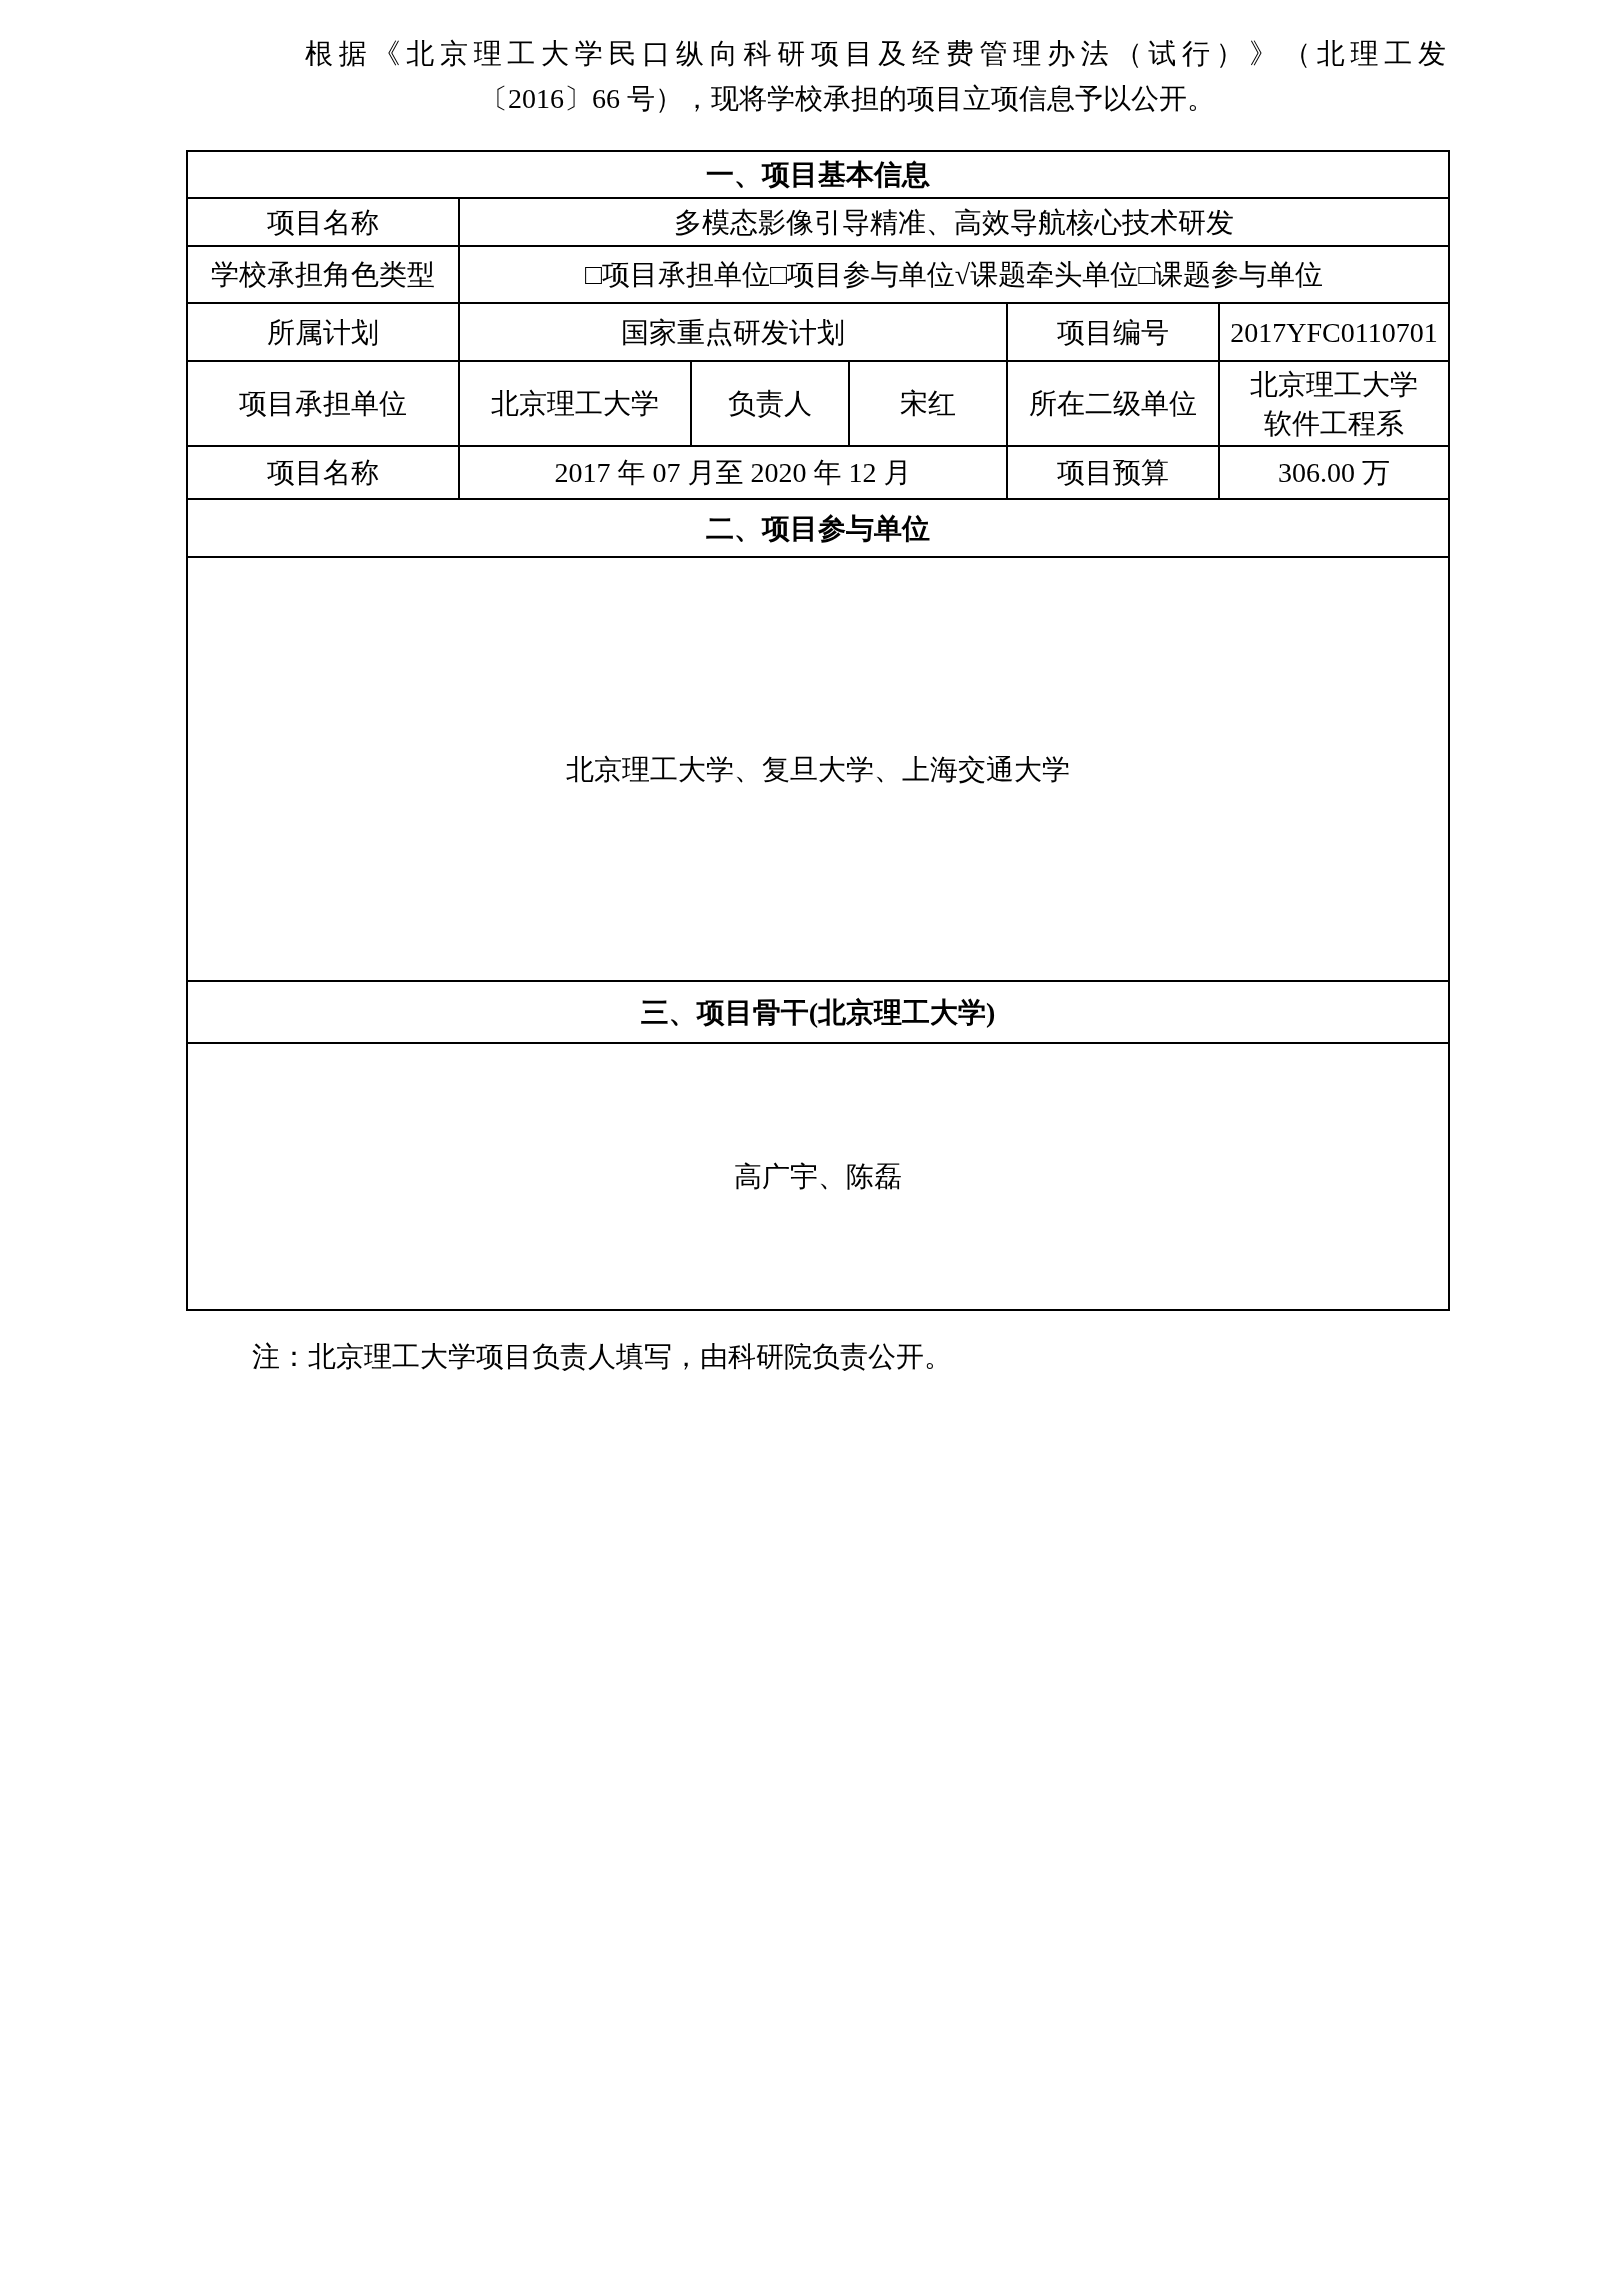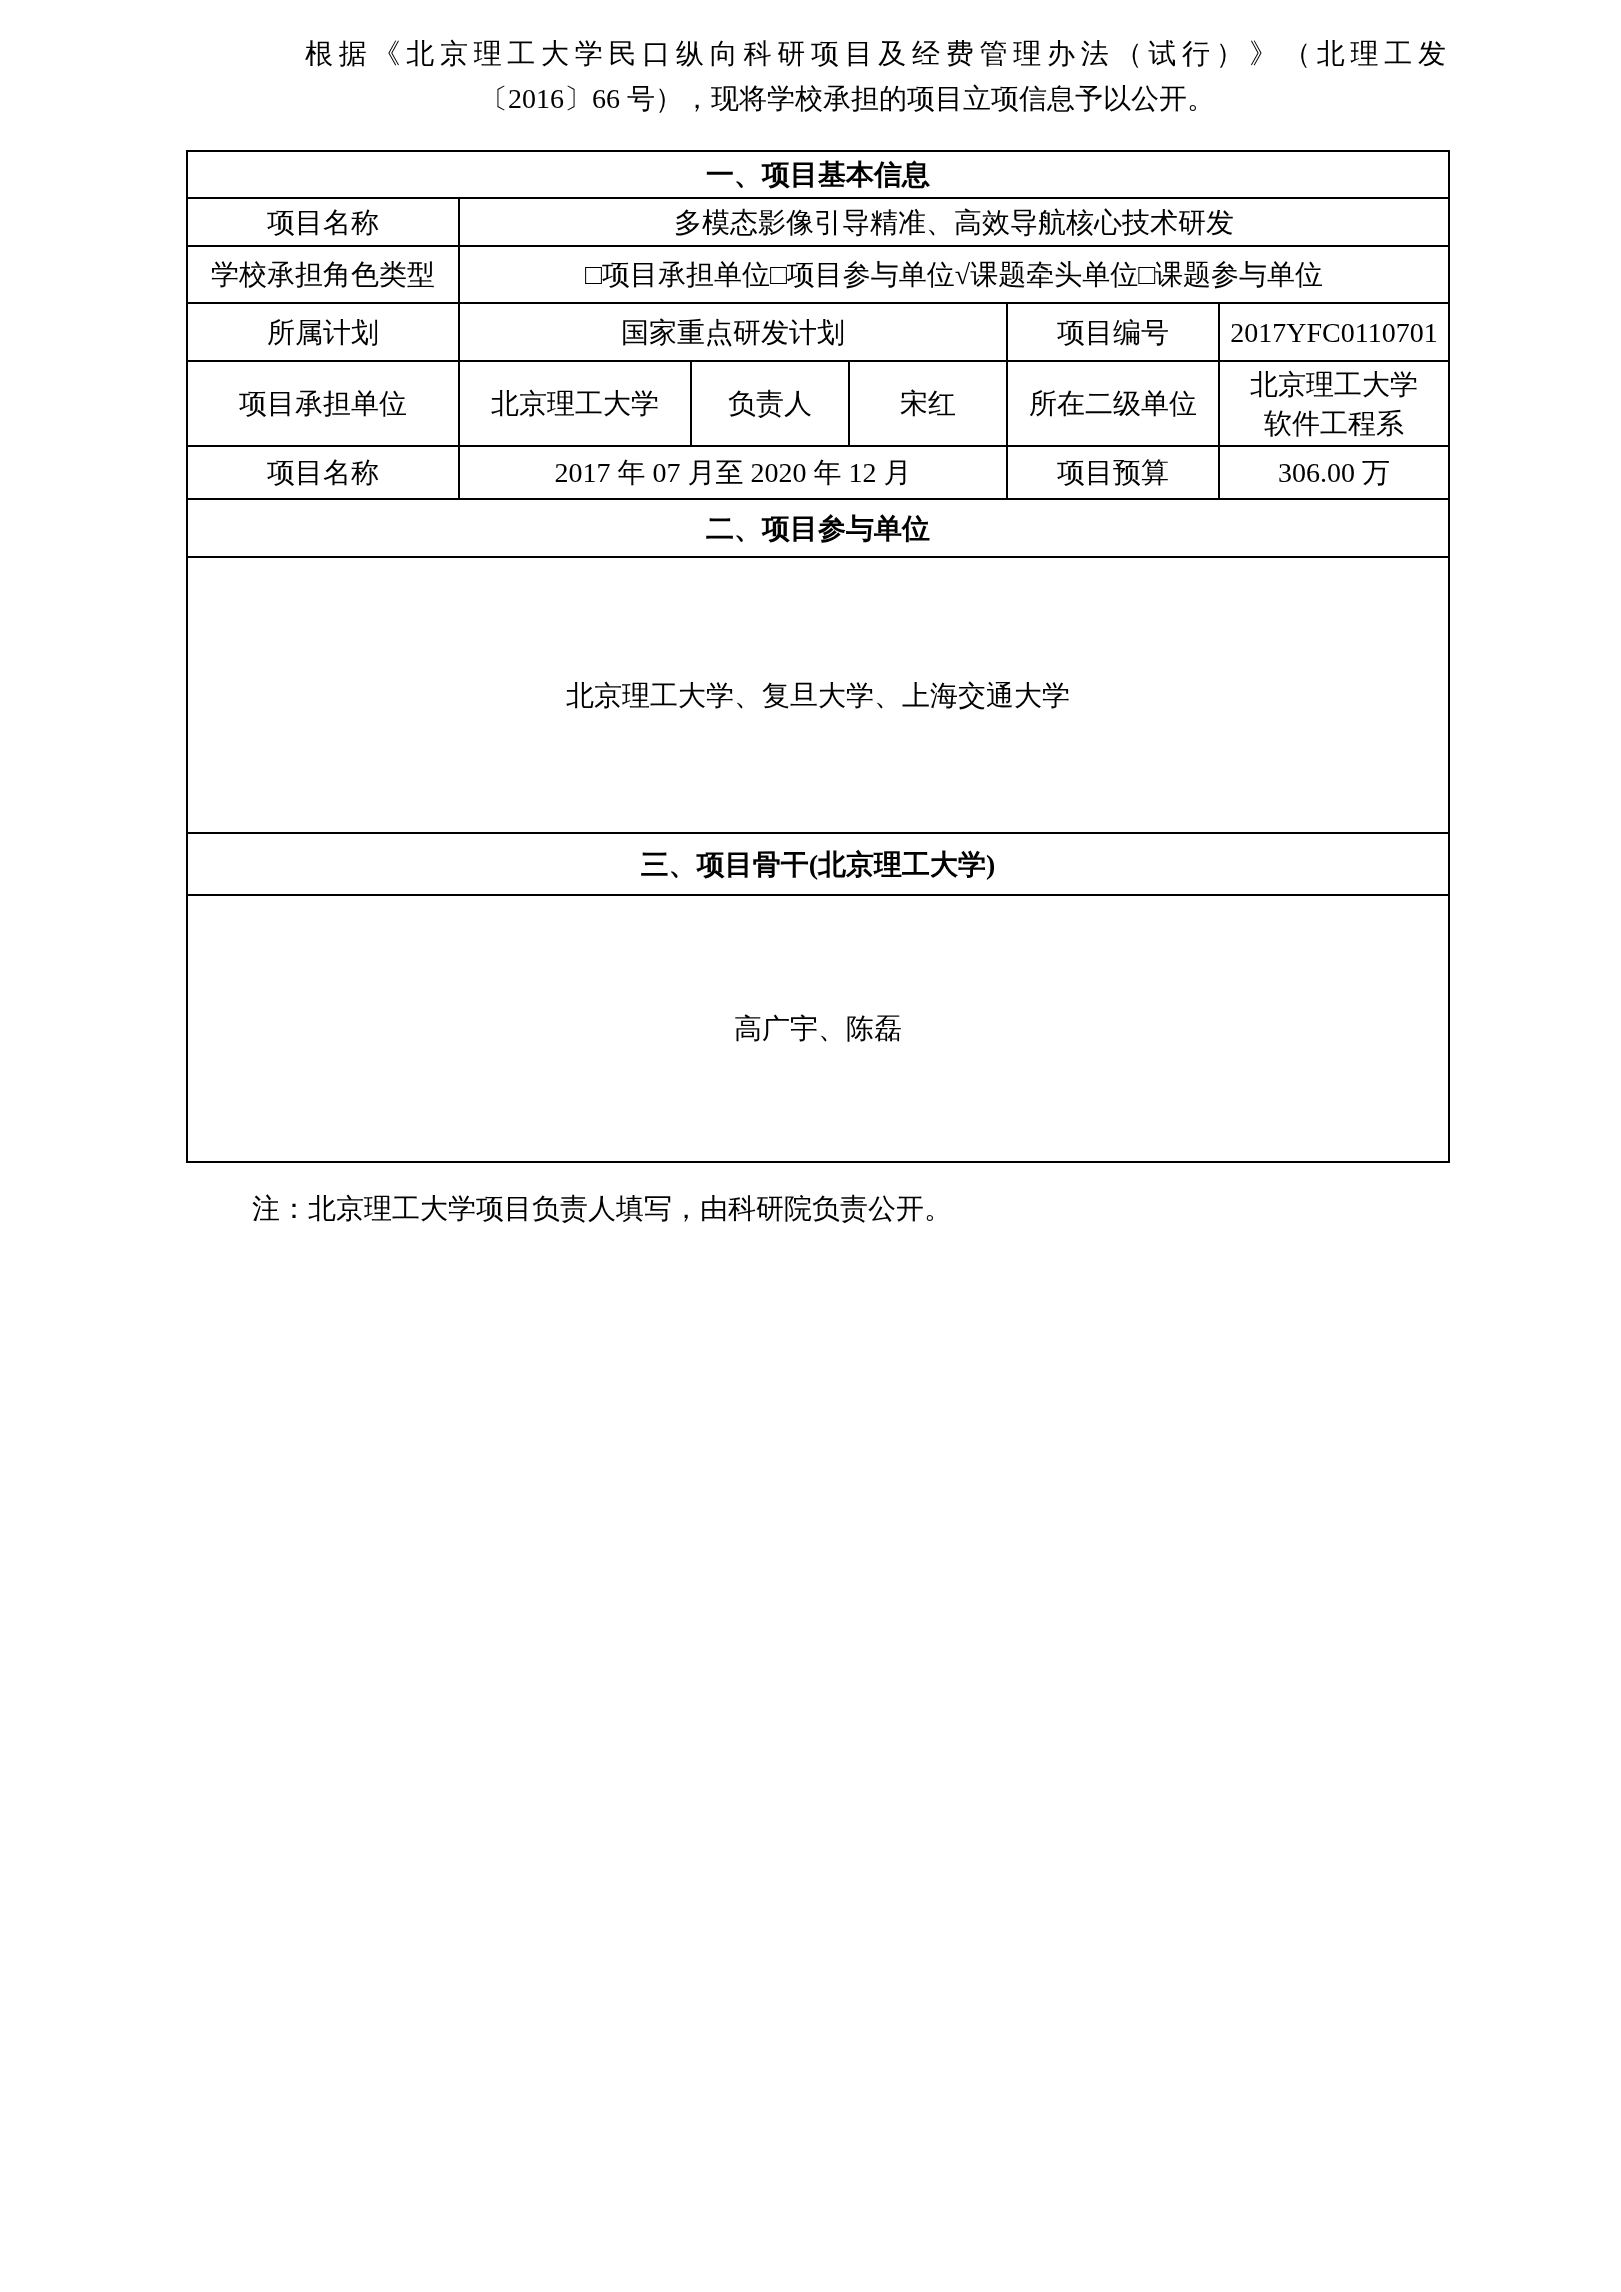--- a/index.html
+++ b/index.html
@@ -133,21 +133,21 @@
       </tr>
       <tr style="height:53px">
         <td>项目名称</td>
         <td colspan="3">2017 年 07 月至 2020 年 12 月</td>
         <td>项目预算</td>
         <td>306.00 万</td>
       </tr>
       <tr style="height:58px">
         <td colspan="6" class="section-cell">二、项目参与单位</td>
       </tr>
-      <tr style="height:276px">
+      <tr style="height:424px">
         <td colspan="6" class="content-cell">北京理工大学、复旦大学、上海交通大学</td>
       </tr>
       <tr style="height:62px">
         <td colspan="6" class="section-cell">三、项目骨干(北京理工大学)</td>
       </tr>
       <tr style="height:267px">
         <td colspan="6" class="content-cell content-top">高广宇、陈磊</td>
       </tr>
     </tbody>
   </table>

